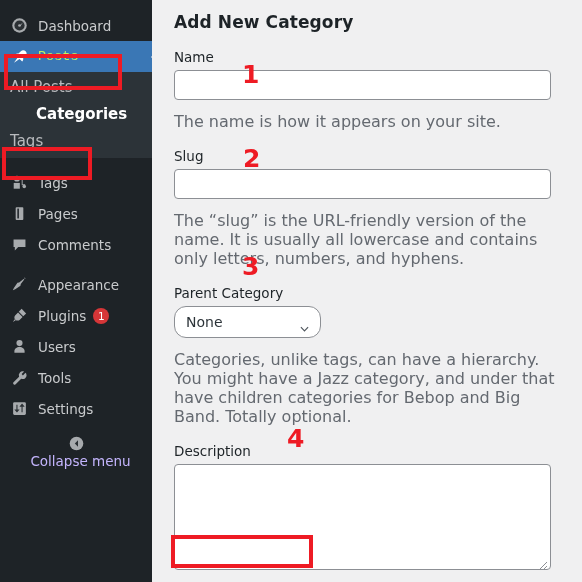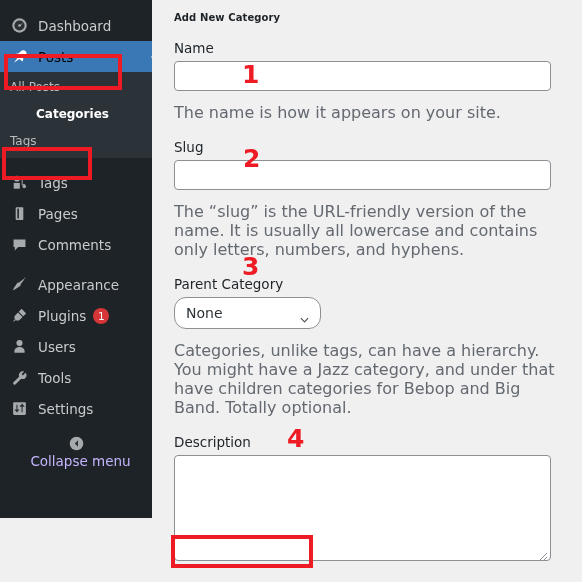--- a/index.html
+++ b/index.html
@@ -8,21 +8,21 @@
     width: 582px; height: 582px;
     overflow: hidden;
     background: #f0f0f1;
     font-family: "DejaVu Sans", "Liberation Sans", sans-serif;
   }
   #app { position: relative; width: 582px; height: 582px; }
 
   
   #sidebar {
     position: absolute; left: 0; top: 0;
-    width: 152px; height: 518px;
+    width: 152px; height: 582px;
     background: #1e2327;
     color: #c3c4c7;
     overflow: hidden;
   }
   .menu-top { height: 10px; }
   .menu-item {
     position: relative;
     display: flex; align-items: center;
     height: 31px;
     padding-left: 9px;
@@ -33,43 +33,44 @@
   .menu-item .ico {
     width: 20px; height: 20px;
     margin-right: 9px;
     flex: 0 0 20px;
     display: flex; align-items: center; justify-content: center;
     color: #a7aaad;
   }
   .menu-item .ico svg { display: block; }
   .menu-item.current {
     background: #3a77b5;
-    color: #000000;
+    color: #bef264;
     font-weight: normal;
     width: 152px;
+    font-family: Liberation Mono, monospace;
   }
   .menu-item.current .ico { color: #fff; }
   .menu-item.current .arrow {
     position: absolute; right: 0; top: 0;
     width: 14px; height: 100%;
     overflow: hidden;
   }
   .menu-item.current .arrow:after {
     content: "";
     position: absolute; right: -8px; top: 50%;
     margin-top: -9px;
     border-style: solid;
     border-width: 9px 9px 9px 0;
     border-color: transparent #f0f0f1 transparent transparent;
   }
   .submenu { background: #2c3338; padding: 2px 0 3px 0; }
   .submenu .sub-item {
     display: block;
     padding: 4px 0 4px 10px;
-    font-size: 12px;
+    font-size: 15px;
     color: #b9bbbe;
     line-height: 19px;
     white-space: nowrap;
   }
   .submenu .sub-item.current-sub {
     color: #ffffff;
     font-weight: bold;
     padding-left: 36px;
   }
   .menu-sep { height: 9px; }
@@ -88,21 +89,21 @@
   .collapse-item { color: #c4b5fd; flex-direction: column; }
 
   
   #content {
     position: absolute; left: 152px; top: 0;
     width: 430px; height: 582px;
     background: #f0f0f1;
     padding: 12px 0 0 22px;
   }
   .page-title {
-    font-size: 10px;
+    font-size: 17px;
     font-weight: bold;
     color: #1d2327;
     margin: 0 0 17px 0;
     letter-spacing: .1px;
   }
   .field { margin-bottom: 12px; }
   .field label {
     display: block;
     font-size: 13.5px;
     color: #1d2327;

